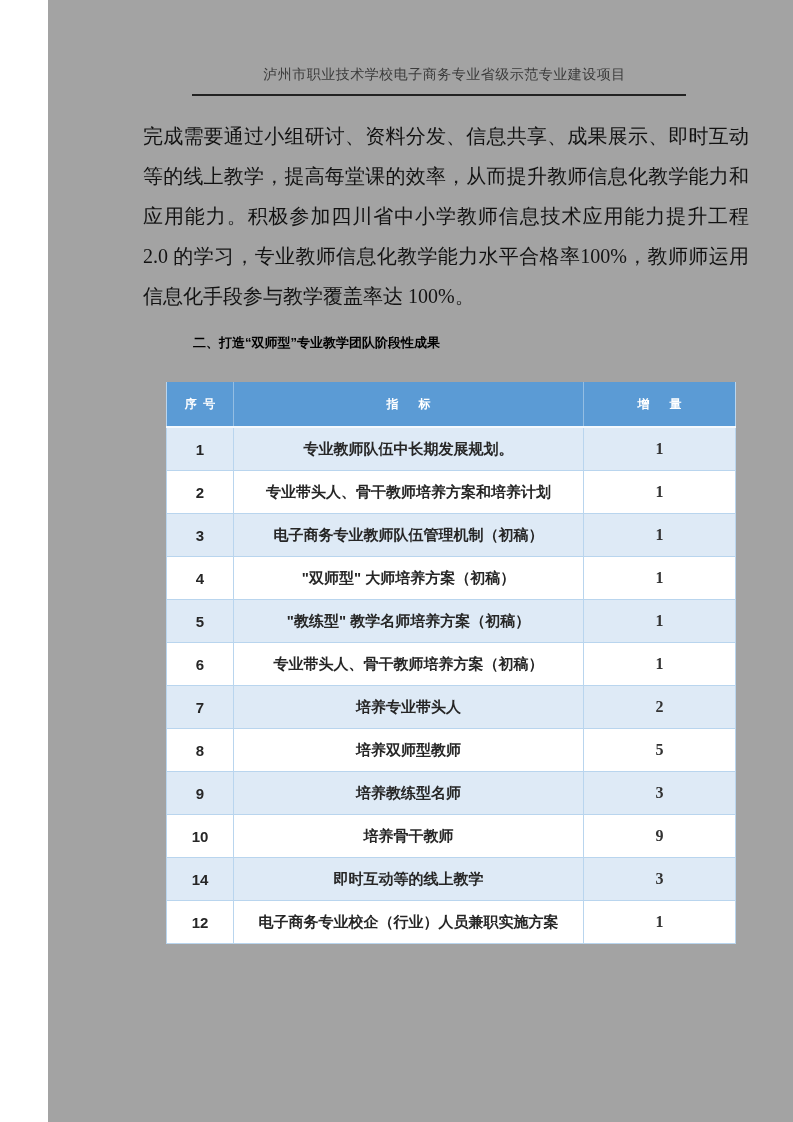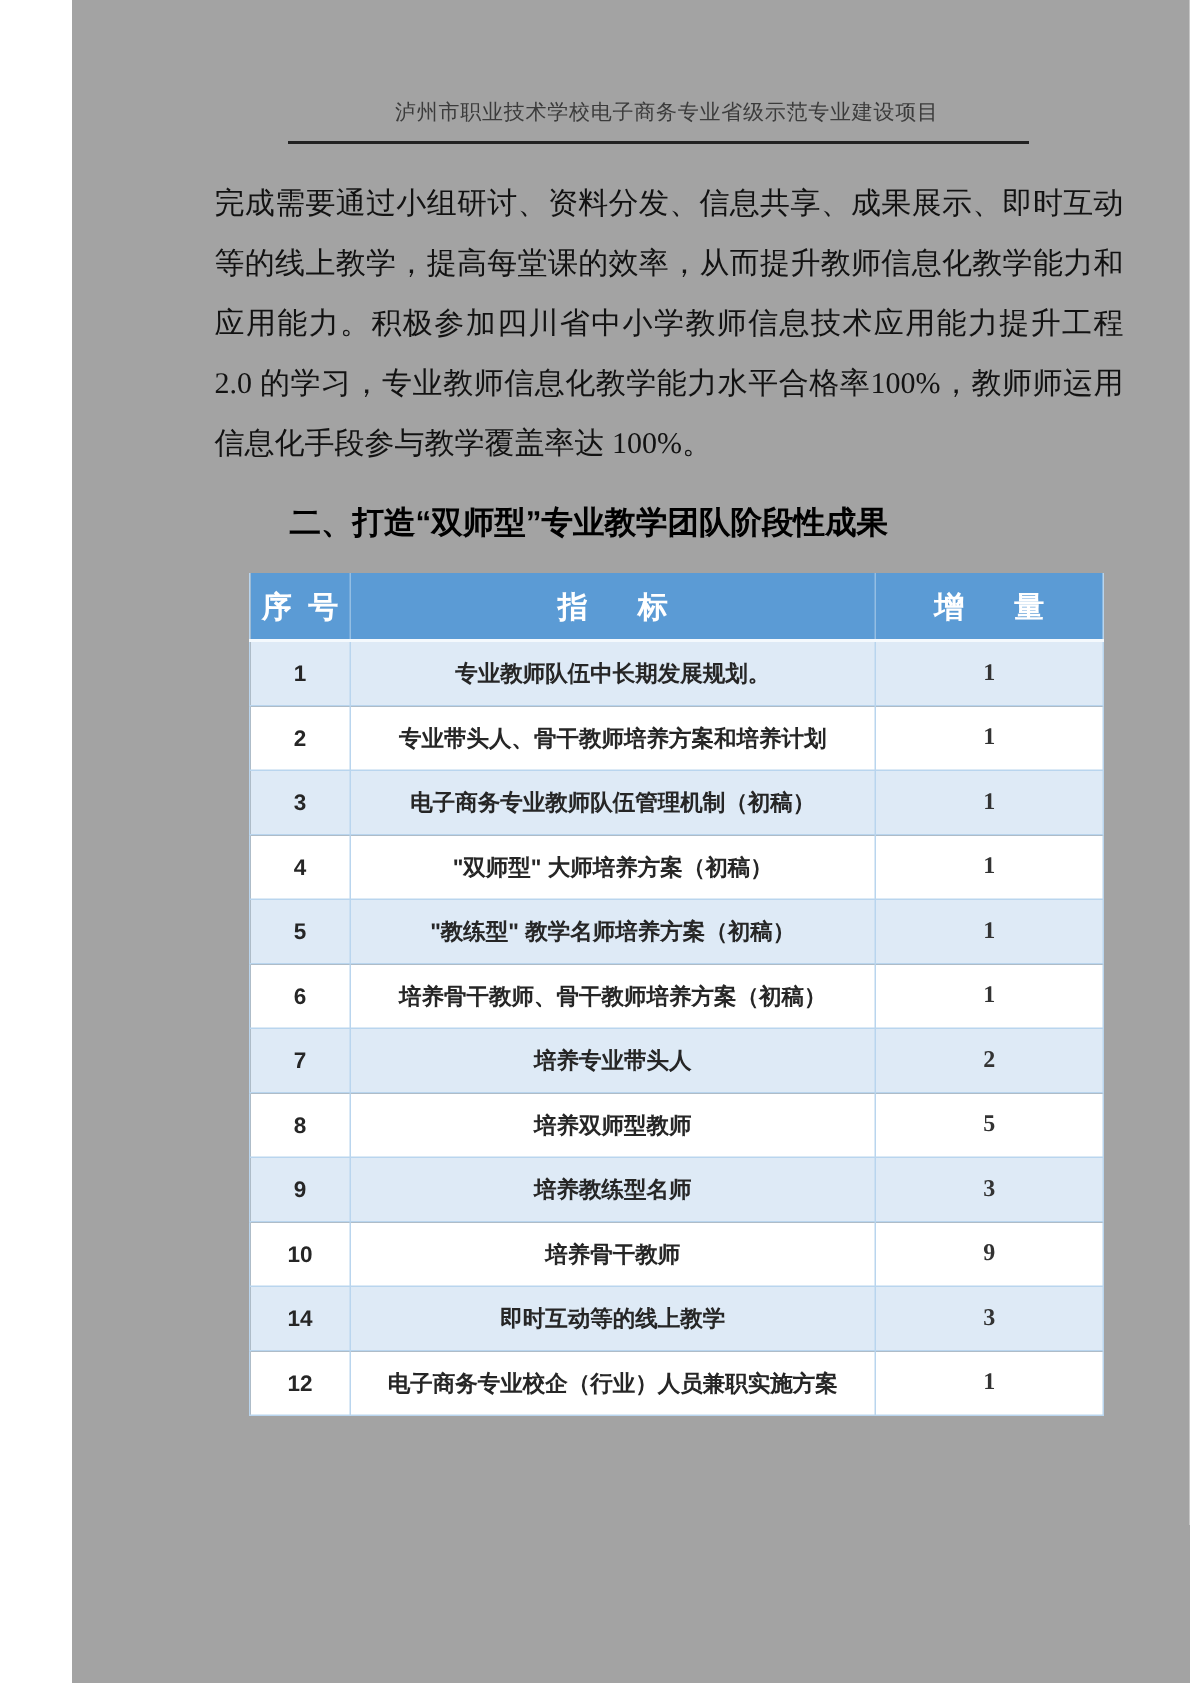--- a/index.html
+++ b/index.html
@@ -37,38 +37,38 @@
     color: #121212;
     text-align: justify;
     text-justify: inter-ideograph;
   }
   .section-heading {
     position: absolute;
     top: 334px; left: 95px;
     width: 640px;
     padding-left: 50px;
     box-sizing: border-box;
-    font-size: 21px;
+    font-size: 13px;
     font-weight: bold;
     color: #000000;
     font-family: "Liberation Sans", "DejaVu Sans", sans-serif;
   }
   table.results {
     position: absolute;
     top: 382px; left: 118px;
     width: 569px;
     border-collapse: collapse;
     table-layout: fixed;
     font-family: "Liberation Sans", "DejaVu Sans", sans-serif;
   }
   table.results th {
     height: 42px;
     background: #5b9bd5;
     color: #ffffff;
-    font-size: 20px;
+    font-size: 12px;
     font-weight: bold;
     white-space: pre;
     text-align: center;
     vertical-align: middle;
     border-bottom: 2px solid #f4f9fd;
   }
   table.results th + th { border-left: 1px solid rgba(255,255,255,0.35); }
   table.results td {
     height: 40px;
     text-align: center;
@@ -138,21 +138,21 @@
     </tr>
 
     <tr class="band">
       <td class="col-no">5</td>
       <td class="col-ind">"教练型" 教学名师培养方案（初稿）</td>
       <td class="col-inc">1</td>
     </tr>
 
     <tr>
       <td class="col-no">6</td>
-      <td class="col-ind">培养骨干教师、骨干教师培养方案（初稿）</td>
+      <td class="col-ind">专业带头人、骨干教师培养方案（初稿）</td>
       <td class="col-inc">1</td>
     </tr>
 
     <tr class="band">
       <td class="col-no">7</td>
       <td class="col-ind">培养专业带头人</td>
       <td class="col-inc">2</td>
     </tr>
 
     <tr>

